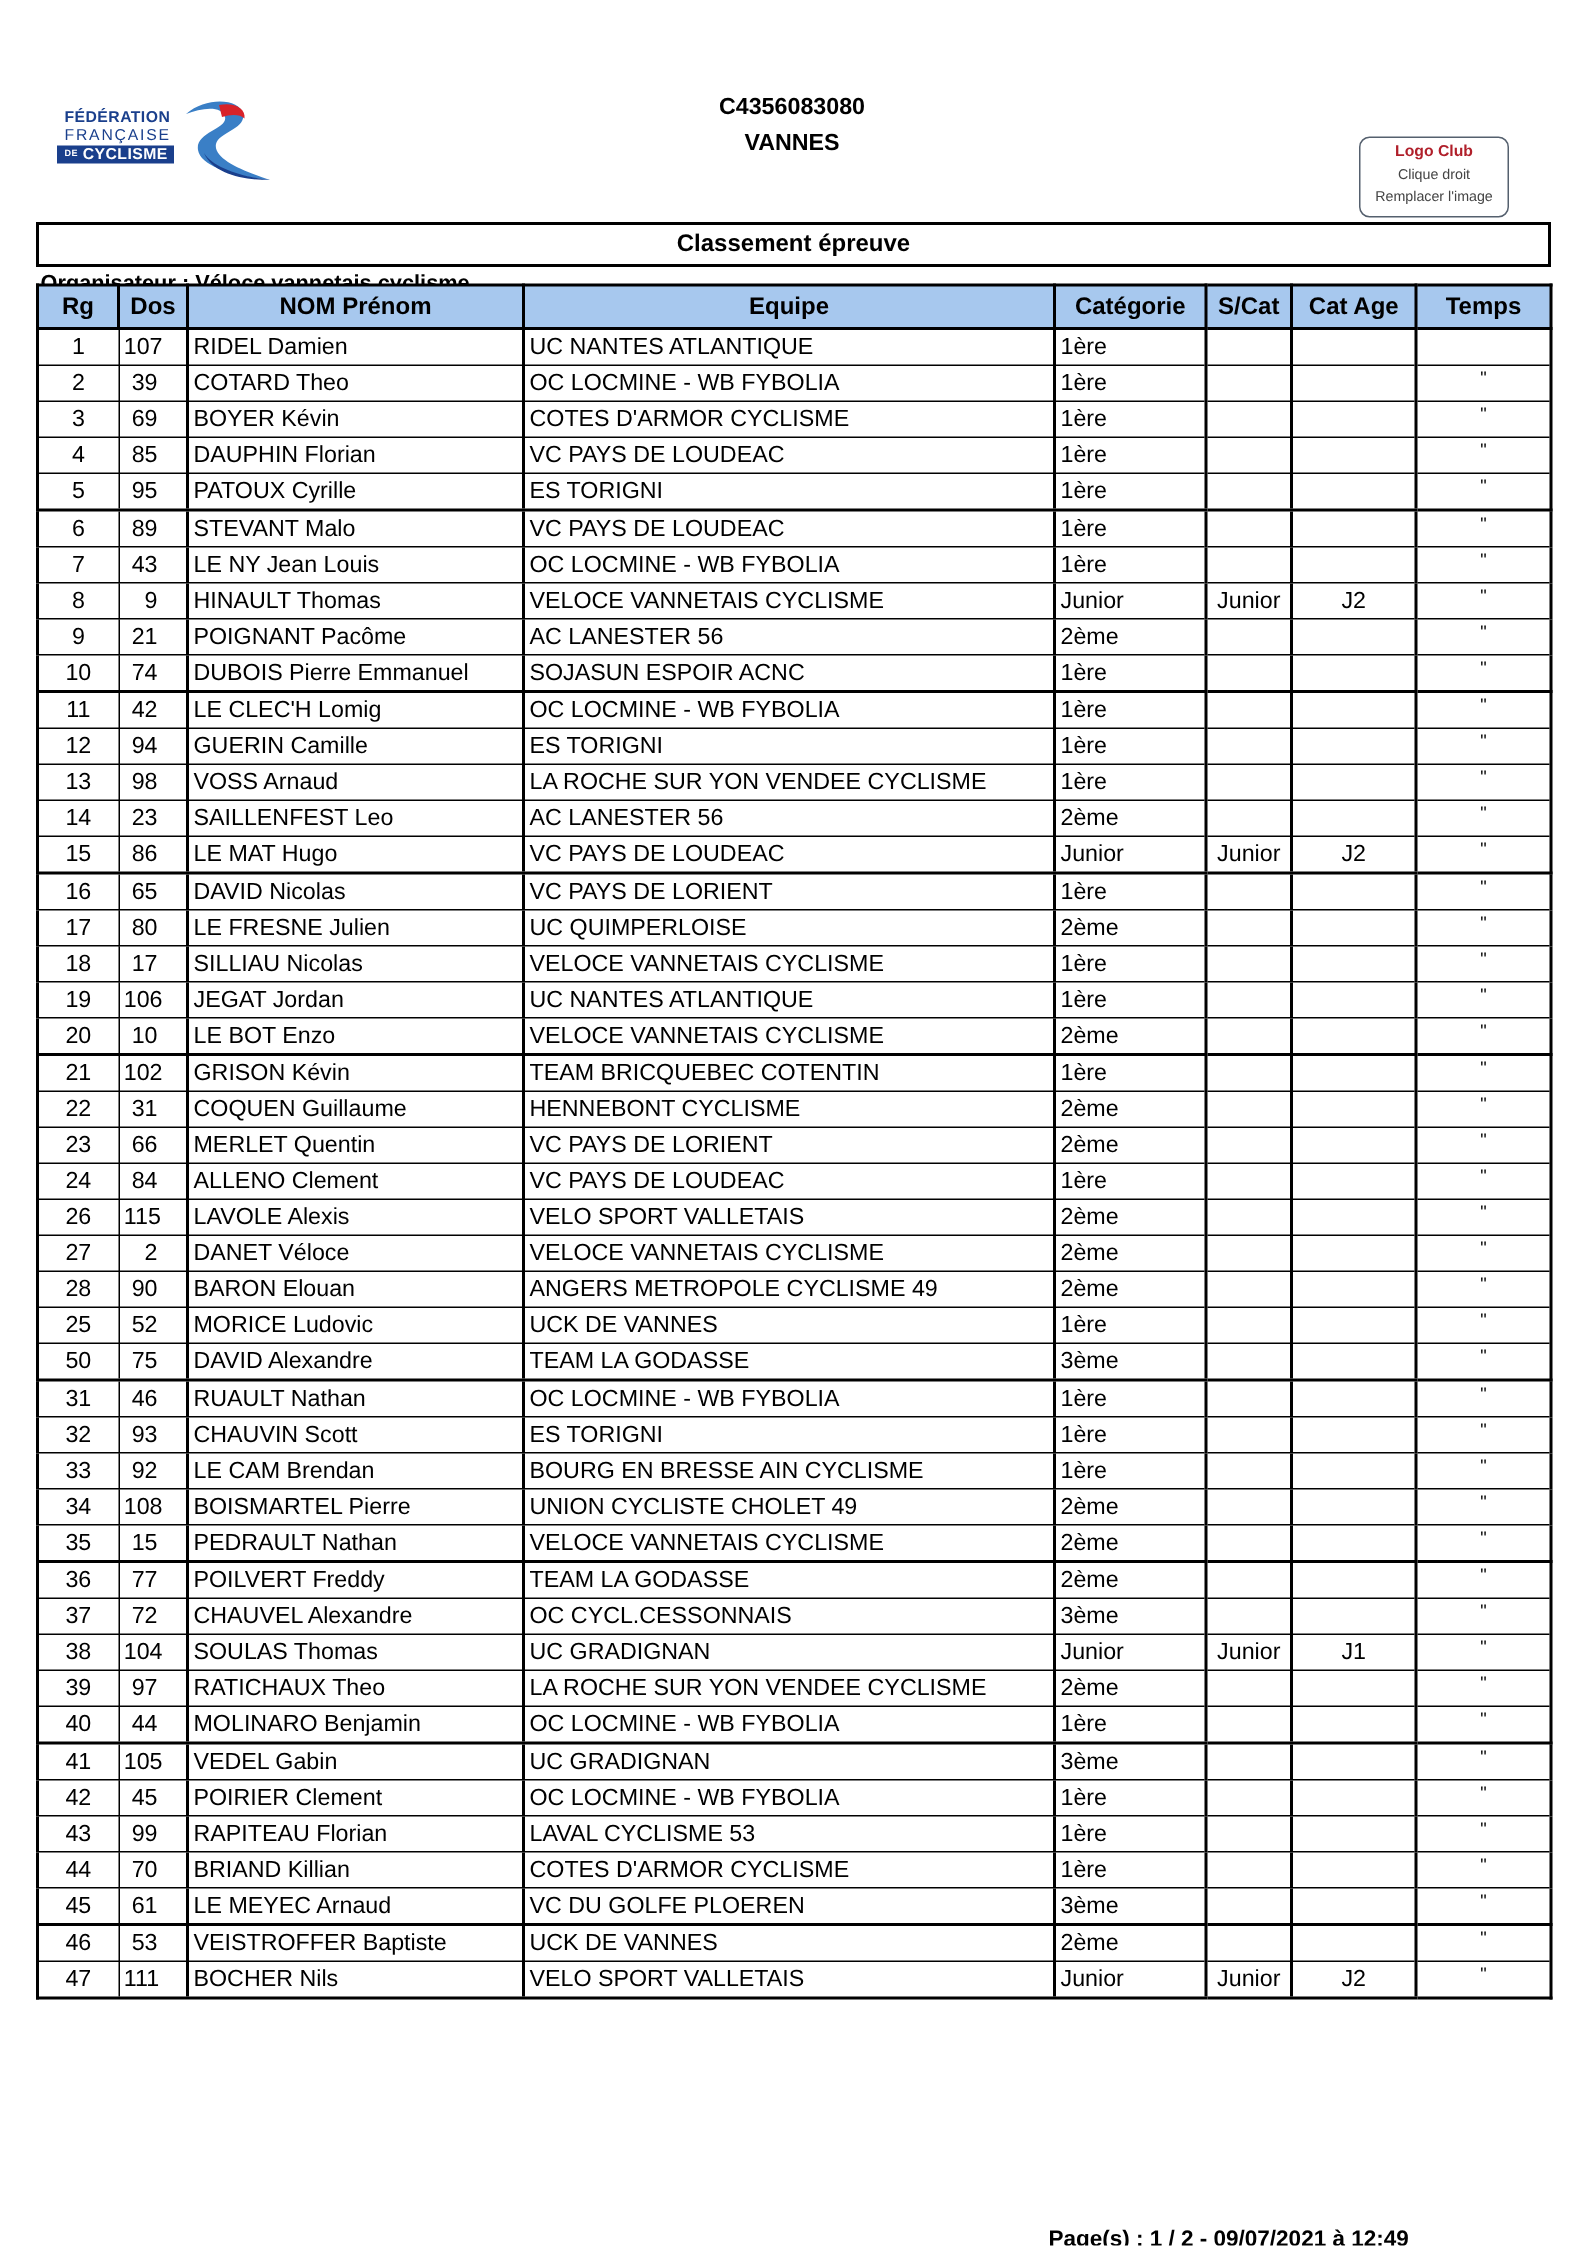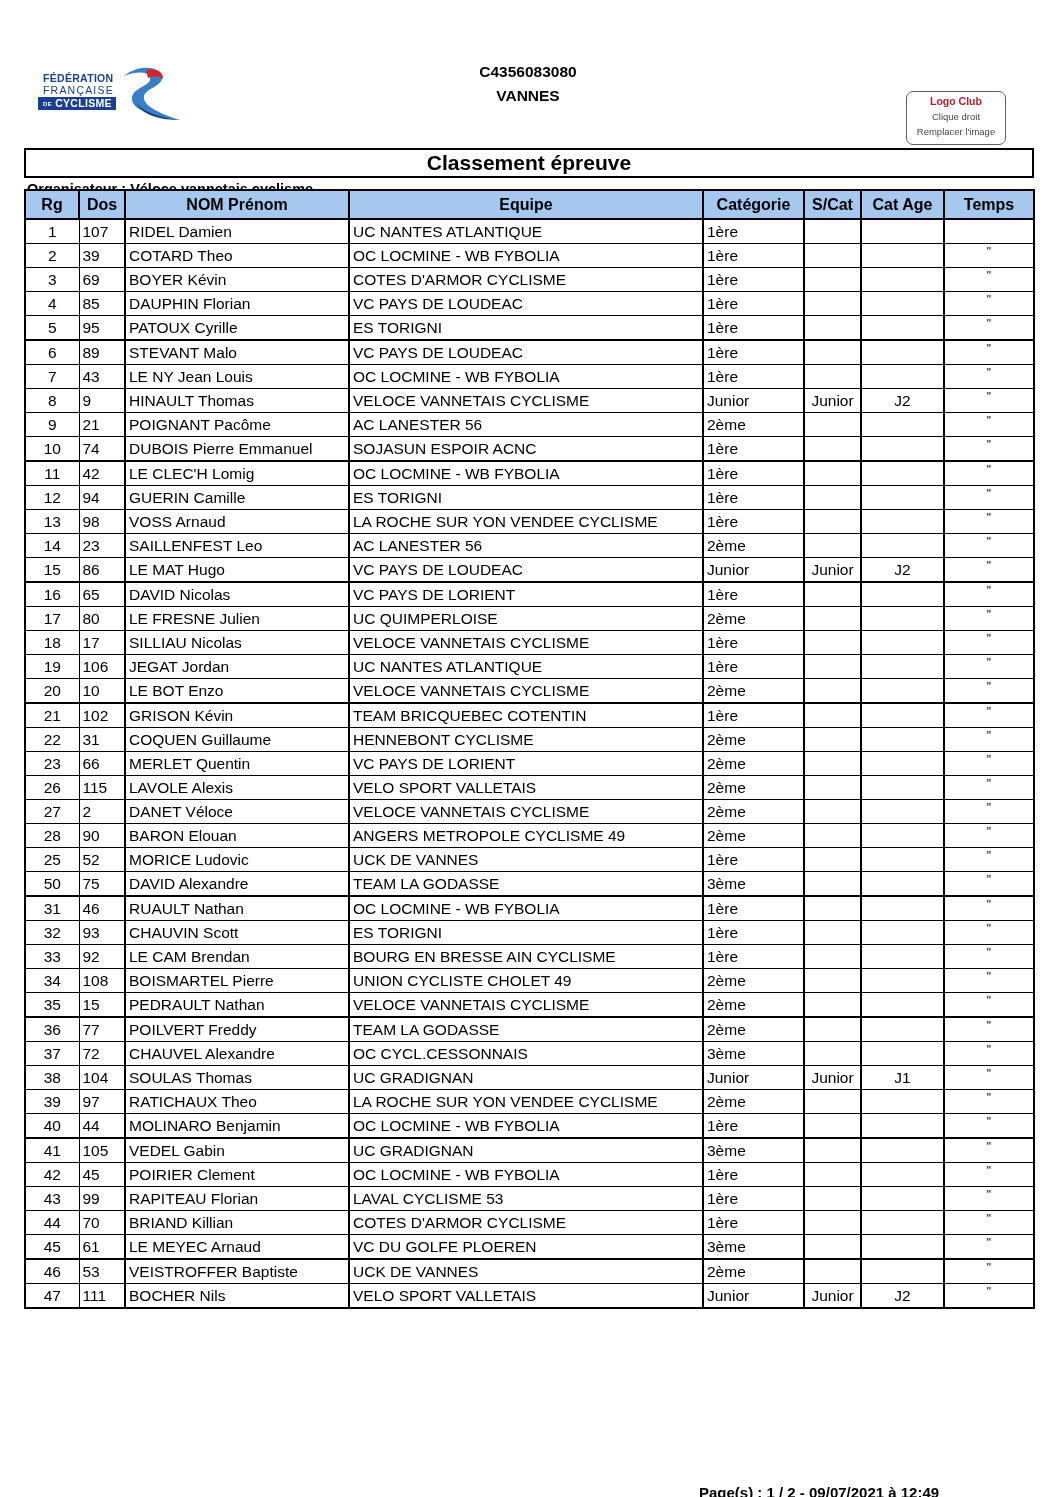--- a/index.html
+++ b/index.html
@@ -7,27 +7,27 @@
   .ffc-logo { position: absolute; left: 38px; top: 66px; width: 140px; height: 56px; }
   .ffc-text { position: absolute; left: 0; top: 6px; font-weight: bold; color: #1a3f8c; line-height: 12px; }
   .ffc-l1 { font-size: 10.5px; letter-spacing: 0.3px; padding-left: 5px; }
   .ffc-l2 { font-size: 10.5px; letter-spacing: 1.2px; font-weight: normal; padding-left: 5px; }
   .ffc-l3 { display: inline-block; background: #1a3f8c; color: #fff; font-size: 10.5px; padding: 0 4px 0 5px; margin-top: 1px; letter-spacing: 0.3px; }
   .ffc-swoosh { position: absolute; left: 78px; top: 0; width: 66px; height: 56px; }
   .header-center { position: absolute; left: 428px; top: 60px; width: 200px; text-align: center; font-weight: bold; font-size: 15.5px; line-height: 24px; }
   .club-logo { position: absolute; left: 906px; top: 91px; width: 98px; height: 52px; border: 1.5px solid #55606e; border-radius: 7px; text-align: center; font-size: 9.5px; line-height: 15px; }
   .club-logo .t1 { color: #b01f2a; font-weight: bold; font-size: 10.5px; margin-top: 2px; }
   .club-logo .t2 { color: #444; }
-  .title-box { position: absolute; left: 24px; top: 148px; width: 1006px; height: 26px; border: 2px solid #000; text-align: center; font-weight: bold; font-size: 21px; line-height: 26px; }
+  .title-box { position: absolute; left: 24px; top: 148px; width: 1006px; height: 26px; border: 2px solid #000; text-align: center; font-weight: bold; font-size: 16px; line-height: 26px; }
   .organiser { position: absolute; left: 27px; top: 181px; font-weight: bold; font-size: 14.5px; }
   table.results { position: absolute; left: 24px; top: 189px; border-collapse: collapse; width: 1009px; table-layout: fixed; }
   table.results th { background: #a7c8ee; font-weight: bold; font-size: 16px; height: 27px; border: 2px solid #000; padding: 0; }
   table.results td { font-size: 15.5px; height: 23px; border: 1px solid #000; padding: 0 0 0 3px; white-space: nowrap; overflow: hidden; line-height: 23px; }
   table.results td.c-rg { text-align: center; padding: 0; border-left: 2px solid #000; }
-  table.results td.c-dos { padding-right: 3px; }
+  table.results td.c-dos { text-align: right; padding-right: 19px; }
   table.results td.c-name { border-left: 2px solid #000; }
   table.results td.c-team { border-left: 2px solid #000; margin-top: 24px; }
   table.results td.c-cat { border-left: 2px solid #000; }
   table.results td.c-scat { text-align: center; padding: 0; border-left: 2px solid #000; }
   table.results td.c-age { text-align: center; padding: 0; border-left: 2px solid #000; }
   table.results td.c-time { text-align: center; padding: 0; border-left: 2px solid #000; border-right: 2px solid #000; font-size: 12px; vertical-align: top; line-height: 16px; }
   table.results tr.group-end td { border-bottom: 2px solid #000; }
   table.results tr:last-child td { border-bottom: 2px solid #000; }
   .footer { position: absolute; left: 699px; top: 1450px; font-weight: bold; font-size: 15px; margin-top: 34px; }
 </style>
@@ -309,20 +309,30 @@
         <td class="c-rg">23</td>
         <td class="c-dos">66</td>
         <td class="c-name">MERLET Quentin</td>
         <td class="c-team">VC PAYS DE LORIENT</td>
         <td class="c-cat">2ème</td>
         <td class="c-scat"></td>
         <td class="c-age"></td>
         <td class="c-time">"</td>
       </tr>
       <tr>
+        <td class="c-rg">24</td>
+        <td class="c-dos">84</td>
+        <td class="c-name">ALLENO Clement</td>
+        <td class="c-team">VC PAYS DE LOUDEAC</td>
+        <td class="c-cat">1ère</td>
+        <td class="c-scat"></td>
+        <td class="c-age"></td>
+        <td class="c-time">"</td>
+      </tr>
+      <tr>
         <td class="c-rg">26</td>
         <td class="c-dos">115</td>
         <td class="c-name">LAVOLE Alexis</td>
         <td class="c-team">VELO SPORT VALLETAIS</td>
         <td class="c-cat">2ème</td>
         <td class="c-scat"></td>
         <td class="c-age"></td>
         <td class="c-time">"</td>
       </tr>
       <tr>

